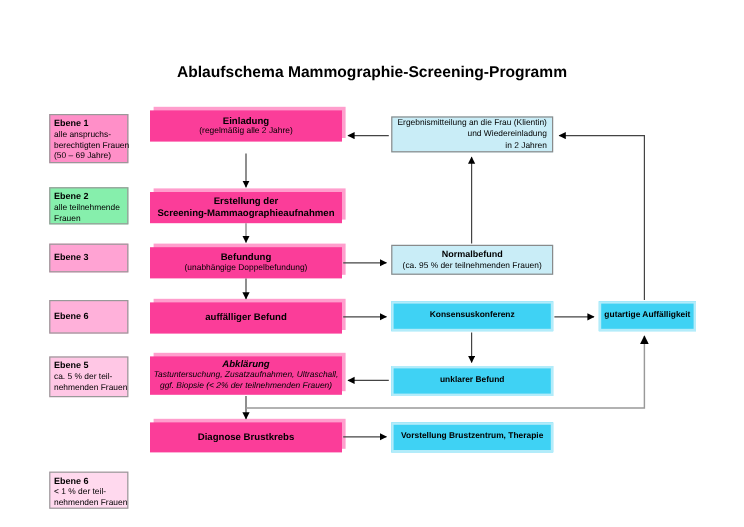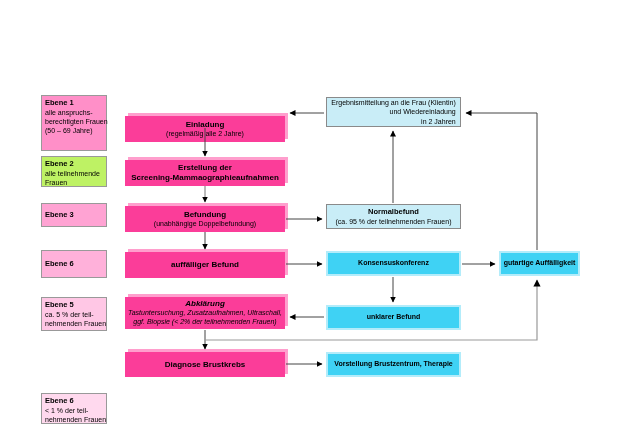--- a/index.html
+++ b/index.html
@@ -30,28 +30,29 @@
   .pale .p{font-size:7px;line-height:1.35;white-space:pre;}
   .cyan{background:var(--cyan,#3fd2f4);border:2px solid var(--cyanlight,#b3ecfa);}
   .cyan .t{font-size:7px;font-weight:bold;line-height:1.2;white-space:pre;}
   svg.wires{position:absolute;left:0;top:0;pointer-events:none;}
 </style>
 </head>
 <body>
 
 <div id="canvas">
 
+  <div class="title">Ablaufschema Mammographie-Screening-Programm</div>
 
-  <div class="box level" style="left: 41px; top: 95px; width: 66px; height: 56px; background: rgb(255, 143, 200);">
+  <div class="box level" style="left: 41px; top: 95px; width: 66px; height: 41px; background: rgb(255, 143, 200);">
     <span class="n">Ebene 1</span>
     <span class="d">alle anspruchs-
 berechtigten Frauen
 (50 – 69 Jahre)</span>
   </div>
-  <div class="box level" style="left: 41px; top: 156px; width: 66px; height: 31px; background: #bef264;">
+  <div class="box level" style="left: 41px; top: 156px; width: 66px; height: 31px; background: #86efac;">
     <span class="n">Ebene 2</span>
     <span class="d">alle teilnehmende
 Frauen</span>
   </div>
   <div class="box level" style="left: 41px; top: 203px; width: 66px; height: 24px; justify-content: center; background: rgb(255, 163, 211);">
     <span class="n">Ebene 3</span>
   </div>
   <div class="box level" style="left: 41px; top: 250px; width: 66px; height: 28px; justify-content: center; background: rgb(255, 177, 218);">
     <span class="n">Ebene 6</span>
   </div>
@@ -59,21 +60,21 @@
     <span class="n">Ebene 5</span>
     <span class="d">ca. 5 % der teil-
 nehmenden Frauen</span>
   </div>
   <div class="box level" style="left: 41px; top: 349px; width: 66px; height: 31px; background: rgb(255, 217, 238); margin-top: 44px;">
     <span class="n">Ebene 6</span>
     <span class="d">&lt; 1 % der teil-
 nehmenden Frauen</span>
   </div>
 
-  <div class="box proc" style="left:125px;top:116px;width:160px;height:26px;">
+  <div class="box proc" style="left:125px;top:92px;width:160px;height:26px;">
     <span class="t">Einladung</span>
     <span class="s">(regelmäßig alle 2 Jahre)</span>
   </div>
   <div class="box proc" style="left:125px;top:160px;width:160px;height:26px;">
     <span class="t">Erstellung der
 Screening-Mammaographieaufnahmen</span>
   </div>
   <div class="box proc" style="left:125px;top:206px;width:160px;height:26px;">
     <span class="t">Befundung</span>
     <span class="s">(unabhängige Doppelbefundung)</span>

